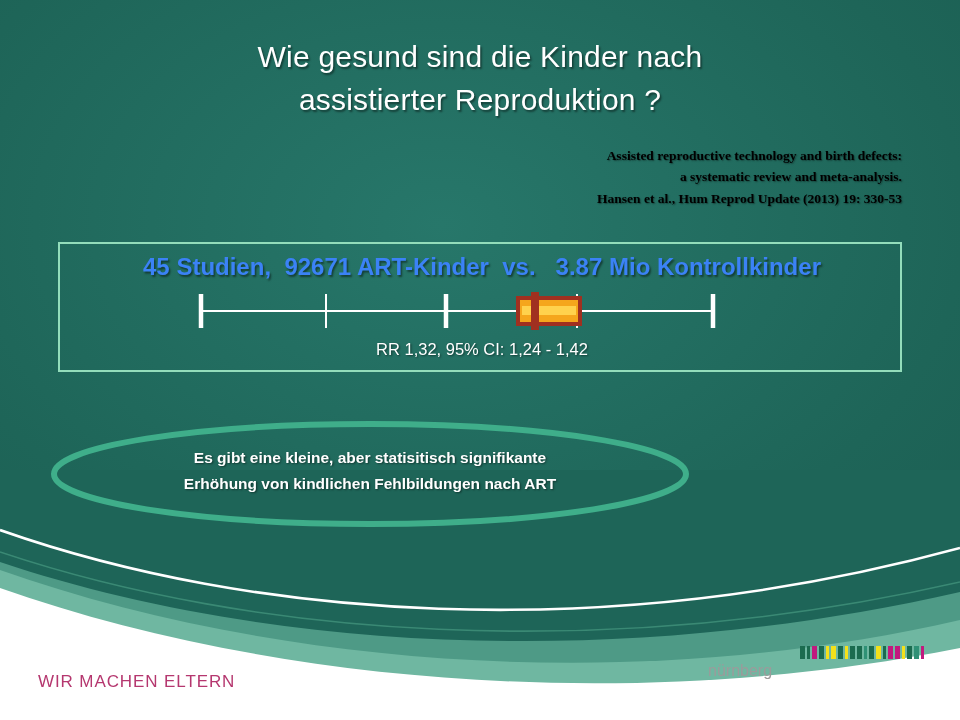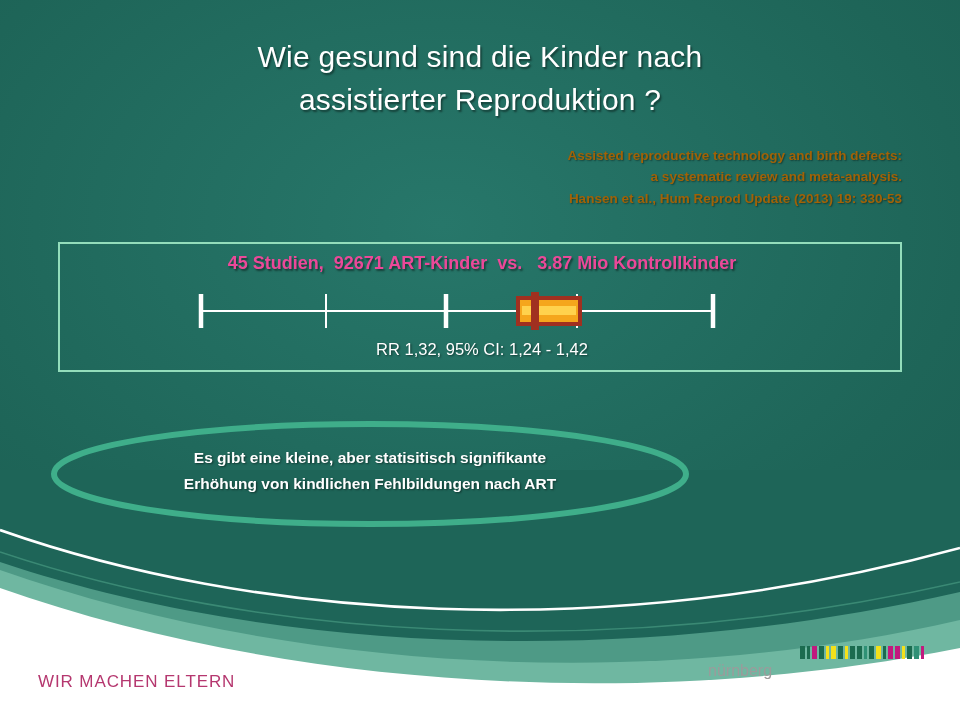--- a/index.html
+++ b/index.html
@@ -47,45 +47,46 @@
     text-shadow: 1.5px 1.5px 2px rgba(0,0,0,0.45);
   }
   .title span { display: block; }
   
   .citation {
     position: absolute;
     right: 58px;
     top: 145px;
     width: 520px;
     text-align: right;
-    color: #a16207;
+    color: #000000;
     font-size: 13.5px;
     font-weight: bold;
     line-height: 1.58;
     text-shadow: 1px 1px 1.5px rgba(0,0,0,0.4);
+    font-family: Liberation Serif, serif;
   }
   .citation span { display: block; }
   
   .study-box {
     position: absolute;
     left: 58px;
     top: 242px;
     width: 844px;
     height: 130px;
     border: 2px solid #93ddbb;
     box-sizing: border-box;
   }
   .study-head {
     position: absolute;
     left: 0;
     top: 9px;
     width: 844px;
     text-align: center;
-    color: #ec4899;
-    font-size: 18px;
+    color: #3b82f6;
+    font-size: 24px;
     font-weight: bold;
     text-shadow: 1.5px 1.5px 2px rgba(0,0,0,0.45);
     white-space: pre;
   }
   .study-foot {
     position: absolute;
     left: 0;
     top: 96px;
     width: 844px;
     text-align: center;

